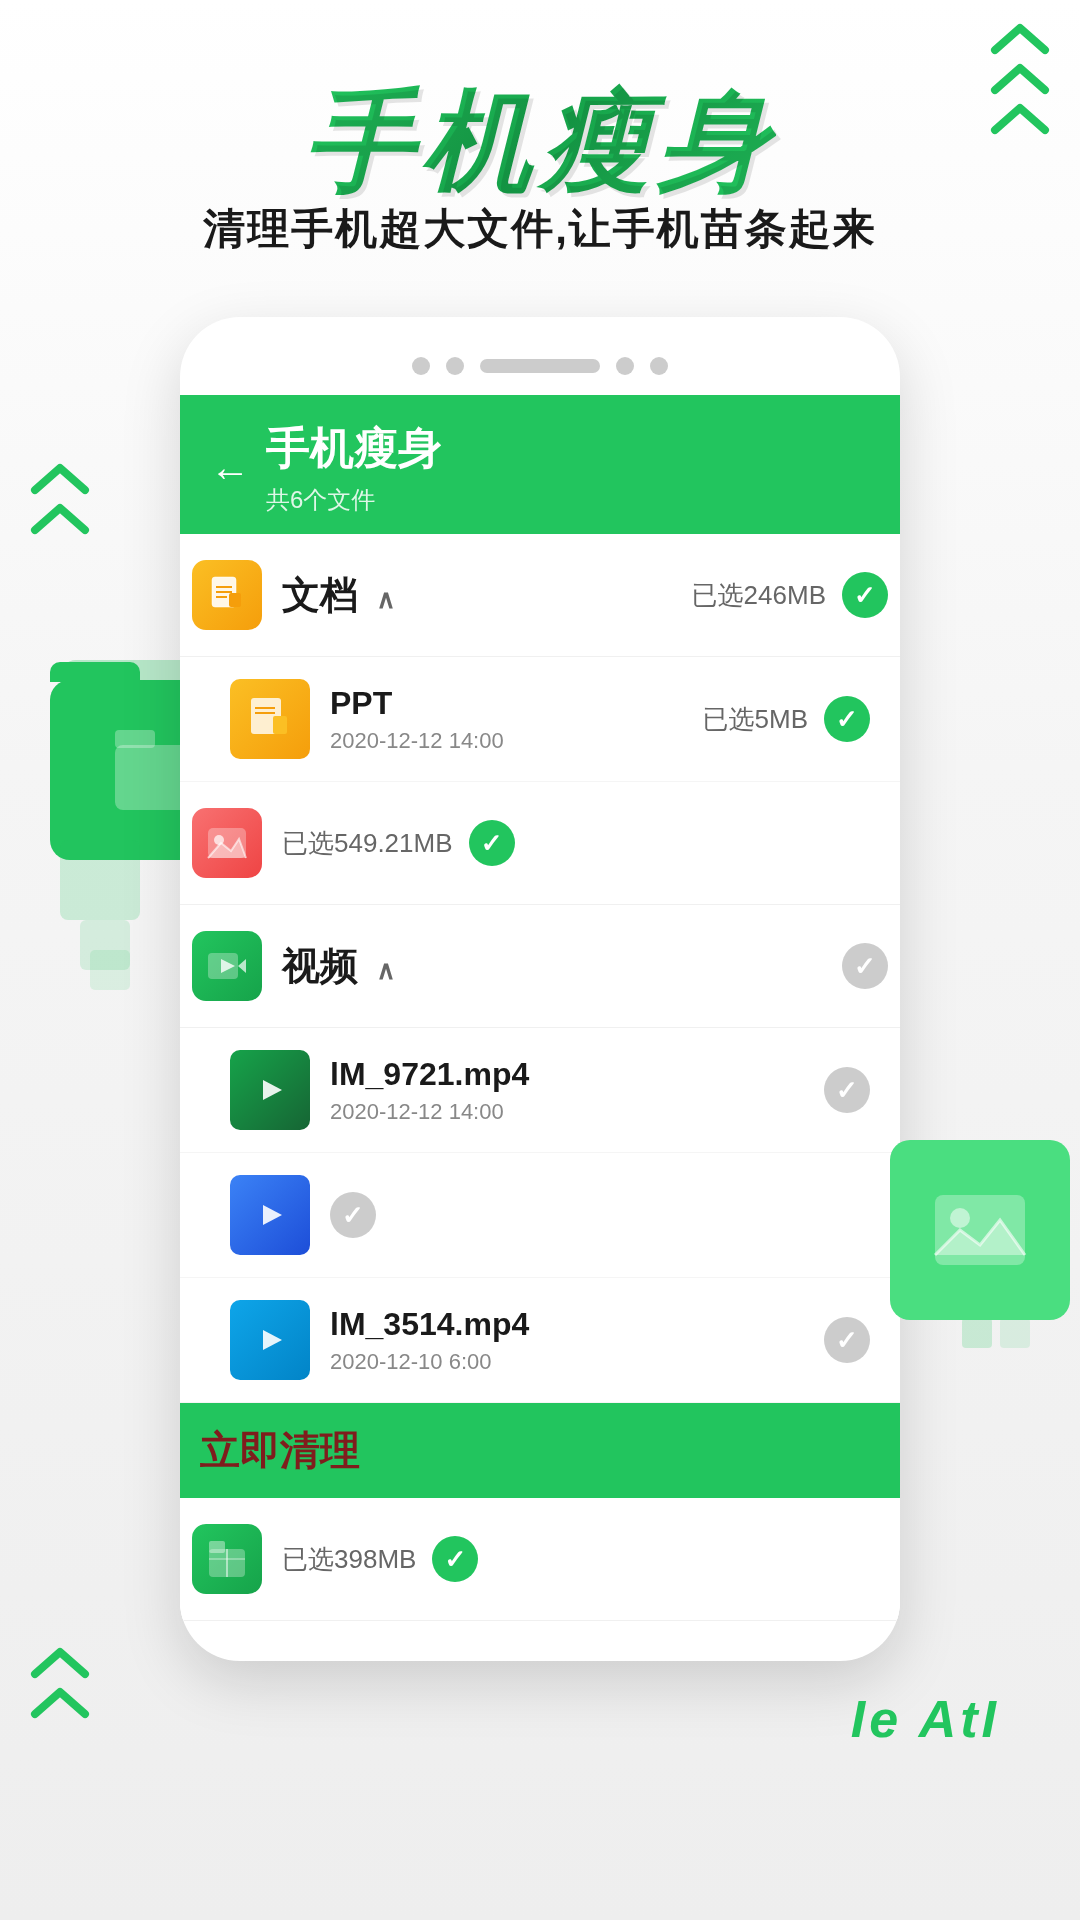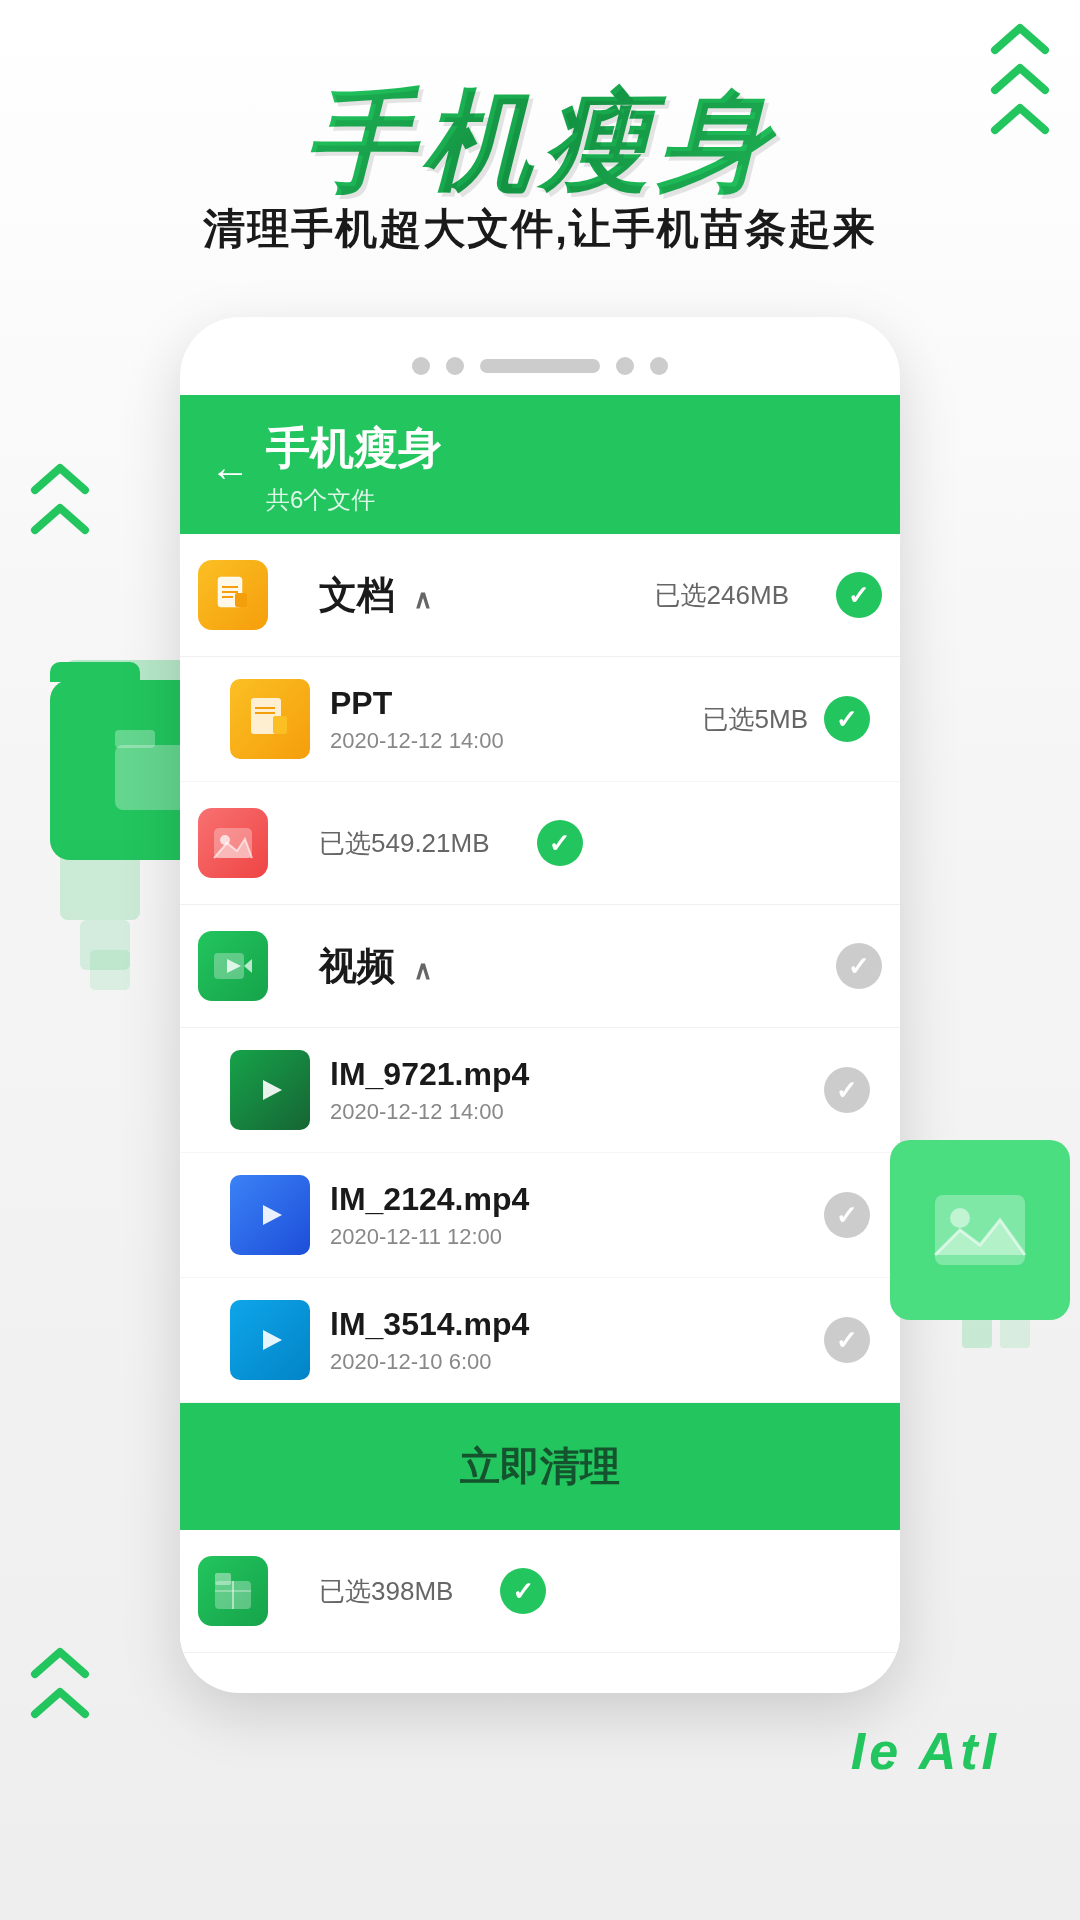--- a/index.html
+++ b/index.html
@@ -149,24 +149,23 @@
 
     
     .file-list {
       background: #ffffff;
     }
 
     
     .category-row {
       display: flex;
       align-items: center;
-      padding: 26px 18px;
+      padding: 26px 12px;
       border-bottom: 1px solid #f0f0f0;
       background: #fff;
-      gap: 31px;
     }
 
     .category-icon {
       width: 70px; height: 70px;
       border-radius: 14px;
       display: flex;
       align-items: center;
       justify-content: center;
       margin-right: 20px;
       flex-shrink: 0;
@@ -270,25 +269,25 @@
 
     .file-date {
       font-size: 22px;
       color: #888;
       margin-top: 6px;
     }
 
     
     .clean-button {
       background: #22c55e;
-      color: #14532d;
+      color: #7f1d1d;
       font-size: 40px;
       font-weight: 700;
-      text-align: center;
-      padding: 36px;
+      text-align: left;
+      padding: 20px;
       cursor: pointer;
       border: none;
       width: 100%;
     }
 
     
     .deco-folder {
       position: absolute;
       left: 50px;
       top: 680px;
@@ -534,24 +533,20 @@
       </div>
     </div>
 
     
     <div class="file-row">
       <div class="file-thumb file-thumb-video-2">
         <svg width="40" height="40" viewBox="0 0 40 40" fill="none">
           <polygon points="13,10 32,20 13,30" fill="rgba(255,255,255,0.9)"></polygon>
         </svg>
       </div>
-      <div class="file-info">
-        <div class="file-name">lM_2124.mp4</div>
-        <div class="file-date">2020-12-11 12:00</div>
-      </div>
       <div class="check-circle check-gray">
         <span class="check-icon">✓</span>
       </div>
     </div>
 
     
     <div class="file-row">
       <div class="file-thumb file-thumb-video-3">
         <svg width="40" height="40" viewBox="0 0 40 40" fill="none">
           <polygon points="13,10 32,20 13,30" fill="rgba(255,255,255,0.9)"></polygon>

